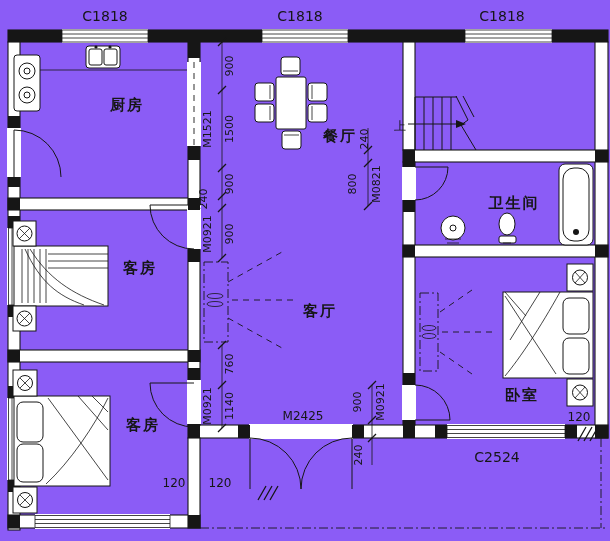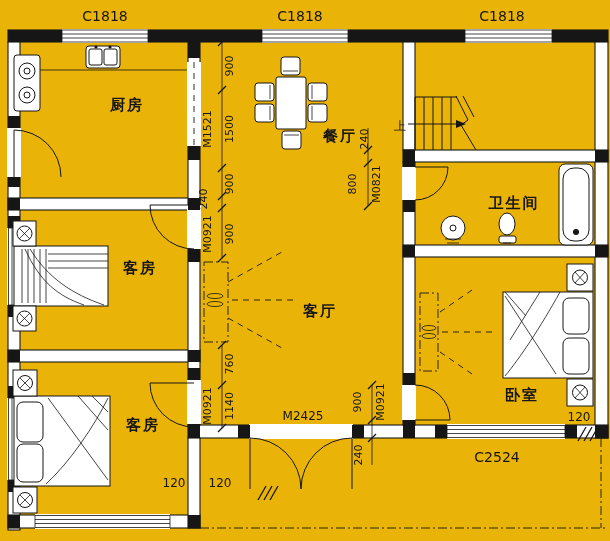--- a/index.html
+++ b/index.html
@@ -1,16 +1,16 @@
 <!DOCTYPE html>
 <html><head>
 <meta charset="utf-8">
 <style>
   html,body{margin:0;padding:0;background:#ffffff;}
-  .sheet{width:610px;height:541px;position:relative;background:#eab308;overflow:hidden;}
+  .sheet{width:610px;height:541px;position:relative;background:#8b5cf6;overflow:hidden;}
   svg{display:block;}
   svg text{font-family:"DejaVu Sans","Liberation Sans",sans-serif;fill:#161616;}
   .room-label{font-size:15px;font-weight:bold;letter-spacing:2px;}
   .win-label{font-size:14px;}
   .dim-label{font-size:11px;}
   .door-label{font-size:11px;}
   .small-label{font-size:12px;}
   .wall{fill:#ffffff;stroke:#161616;stroke-width:1.1;}
   .pier{fill:#161616;stroke:none;}
   .cut{fill:#ffffff;stroke:none;}

